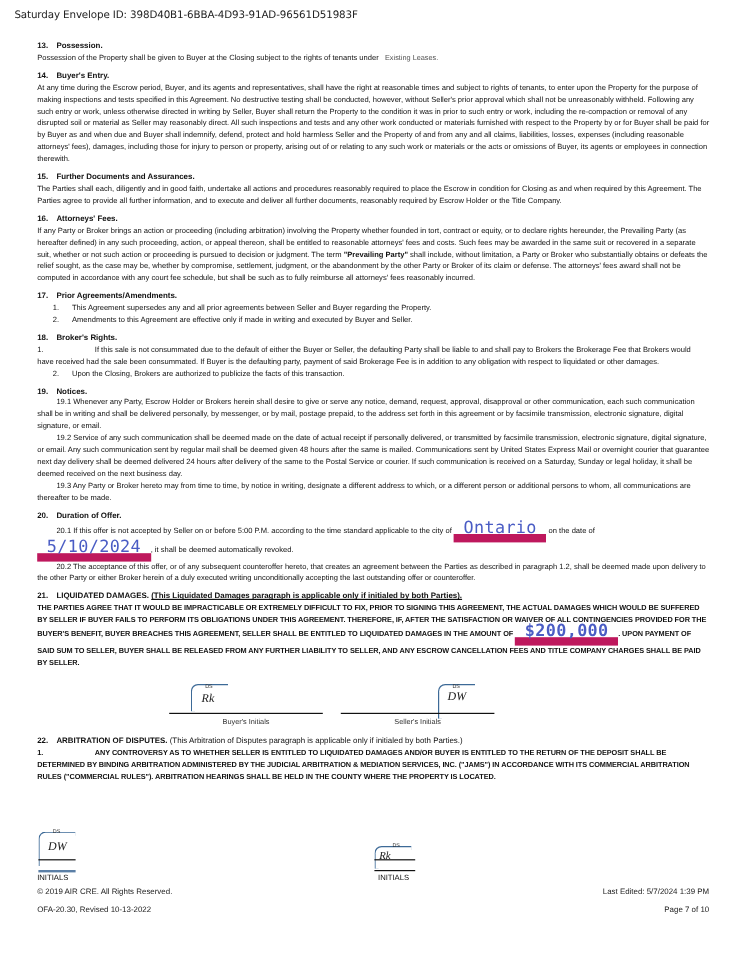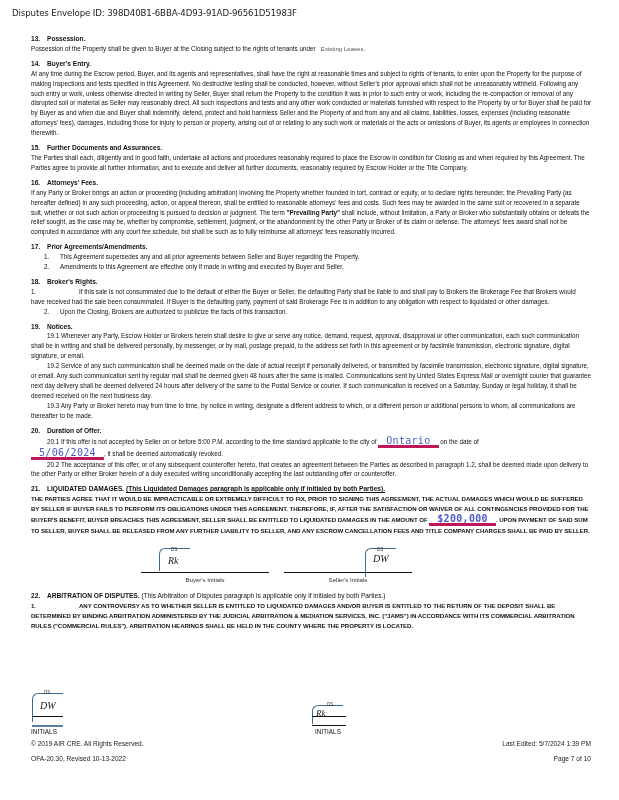--- a/index.html
+++ b/index.html
@@ -10,40 +10,40 @@
   .page { position: absolute; left: 31px; top: 34px; width: 560px; font-size: 6.3px; line-height: 9.9px; }
   .sec { margin-bottom: 5px; }
   .h { font-weight: bold; font-size: 6.6px; }
   .h .num { display: inline-block; width: 16px; }
   p { margin: 0; }
   .soft { color: #555; font-size: 6.1px; }
   .ind { padding-left: 16px; }
   .list { padding-left: 13px; }
   .list .n { display: inline-block; width: 16px; }
   .tab { display: inline-block; width: 48px; }
-  .field { display: inline-block; border-bottom: 3px solid #be185d; color: #4a5cc4;
-           font-family: "DejaVu Sans Mono", monospace; font-size: 10px; line-height: 9px;
+  .field { display: inline-block; border-bottom: 7px solid #be185d; color: #4a5cc4;
+           font-family: "DejaVu Sans Mono", monospace; font-size: 14px; line-height: 9px;
            padding: 0 8px; letter-spacing: 0.3px; }
   .caps { font-weight: bold; font-size: 6.1px; letter-spacing: -0.05px; }
   .ul { text-decoration: underline; }
   .sigrow { position: relative; height: 50px; }
   .sigline { position: absolute; top: 36px; height: 1px; background: #111; width: 128px; }
   .siglabel { position: absolute; top: 39px; width: 128px; text-align: center; font-size: 6.1px; color: #333; }
   .ds { position: absolute; border: 1.2px solid #3d6a97; border-right: none; border-bottom: none;
         border-radius: 6px 0 0 0; width: 30px; height: 22px; }
   .ds-tag { position: absolute; font-size: 4.5px; color: #333; }
   .initial { position: absolute; font-family: Liberation Serif, serif; font-style: italic; font-size: 10px; color: #222; }
   .footer { position: absolute; left: 31px; width: 560px; font-size: 6.6px; color: #222; }
   .footer .r { position: absolute; right: 0; top: 0; }
   .mini-line { position: absolute; height: 1px; background: #111; }
 </style>
 </head>
 <body>
 
-<div class="envelope">Disputes Envelope ID: 398D40B1-6BBA-4D93-91AD-96561D51983F</div>
+<div class="envelope">Saturday Envelope ID: 398D40B1-6BBA-4D93-91AD-96561D51983F</div>
 
 <div class="page">
 
   <div class="sec">
     <div class="h"><span class="num">13.</span><span>Possession.</span></div>
     <p><span>Possession of the Property shall be given to Buyer at the Closing subject to the rights of tenants under</span> &nbsp;&nbsp;<span class="soft">Existing Leases.</span></p>
   </div>
 
   <div class="sec">
     <div class="h"><span class="num">14.</span><span>Buyer's Entry.</span></div>
@@ -74,21 +74,21 @@
 
   <div class="sec">
     <div class="h"><span class="num">19.</span><span>Notices.</span></div>
     <p><span class="ind"></span><span>19.1 Whenever any Party, Escrow Holder or Brokers herein shall desire to give or serve any notice, demand, request, approval, disapproval or other communication, each such communication shall be in writing and shall be delivered personally, by messenger, or by mail, postage prepaid, to the address set forth in this agreement or by facsimile transmission, electronic signature, digital signature, or email.</span></p>
     <p><span class="ind"></span><span>19.2 Service of any such communication shall be deemed made on the date of actual receipt if personally delivered, or transmitted by facsimile transmission, electronic signature, digital signature, or email. Any such communication sent by regular mail shall be deemed given 48 hours after the same is mailed. Communications sent by United States Express Mail or overnight courier that guarantee next day delivery shall be deemed delivered 24 hours after delivery of the same to the Postal Service or courier. If such communication is received on a Saturday, Sunday or legal holiday, it shall be deemed received on the next business day.</span></p>
     <p><span class="ind"></span><span>19.3 Any Party or Broker hereto may from time to time, by notice in writing, designate a different address to which, or a different person or additional persons to whom, all communications are thereafter to be made.</span></p>
   </div>
 
   <div class="sec">
     <div class="h"><span class="num">20.</span><span>Duration of Offer.</span></div>
-    <p><span class="ind"></span><span>20.1 If this offer is not accepted by Seller on or before 5:00 P.M. according to the time standard applicable to the city of</span> <span class="field">Ontario</span> <span>on the date of</span><br><span class="field">5/06/2024</span><span>, it shall be deemed automatically revoked.</span></p>
+    <p><span class="ind"></span><span>20.1 If this offer is not accepted by Seller on or before 5:00 P.M. according to the time standard applicable to the city of</span> <span class="field">Ontario</span> <span>on the date of</span><br><span class="field">5/10/2024</span><span>, it shall be deemed automatically revoked.</span></p>
     <p><span class="ind"></span><span>20.2 The acceptance of this offer, or of any subsequent counteroffer hereto, that creates an agreement between the Parties as described in paragraph 1.2, shall be deemed made upon delivery to the other Party or either Broker herein of a duly executed writing unconditionally accepting the last outstanding offer or counteroffer.</span></p>
   </div>
 
   <div class="sec">
     <div class="h"><span class="num">21.</span><span>LIQUIDATED DAMAGES.</span> <span class="ul">(This Liquidated Damages paragraph is applicable only if initialed by both Parties).</span></div>
     <p class="caps"><span>THE PARTIES AGREE THAT IT WOULD BE IMPRACTICABLE OR EXTREMELY DIFFICULT TO FIX, PRIOR TO SIGNING THIS AGREEMENT, THE ACTUAL DAMAGES WHICH WOULD BE SUFFERED BY SELLER IF BUYER FAILS TO PERFORM ITS OBLIGATIONS UNDER THIS AGREEMENT. THEREFORE, IF, AFTER THE SATISFACTION OR WAIVER OF ALL CONTINGENCIES PROVIDED FOR THE BUYER'S BENEFIT, BUYER BREACHES THIS AGREEMENT, SELLER SHALL BE ENTITLED TO LIQUIDATED DAMAGES IN THE AMOUNT OF</span> <span class="field">$200,000</span><span>. UPON PAYMENT OF SAID SUM TO SELLER, BUYER SHALL BE RELEASED FROM ANY FURTHER LIABILITY TO SELLER, AND ANY ESCROW CANCELLATION FEES AND TITLE COMPANY CHARGES SHALL BE PAID BY SELLER.</span></p>
     <div class="sigrow">
       <div class="ds" style="left:128px; top:12px;"></div>
       <span class="ds-tag" style="left:140px; top:9px;">DS</span>
       <span class="initial" style="left:137px; top:20px;">Rk</span>

